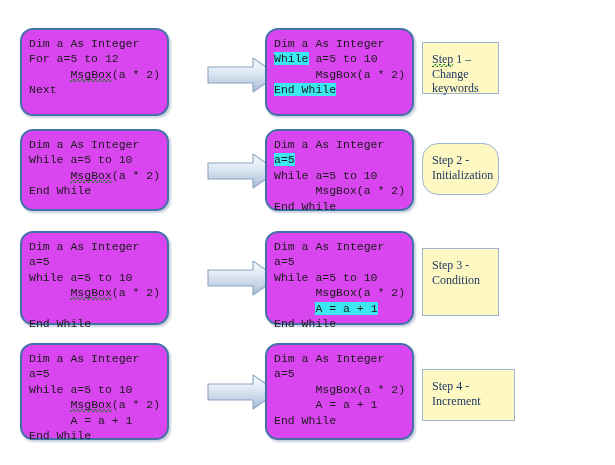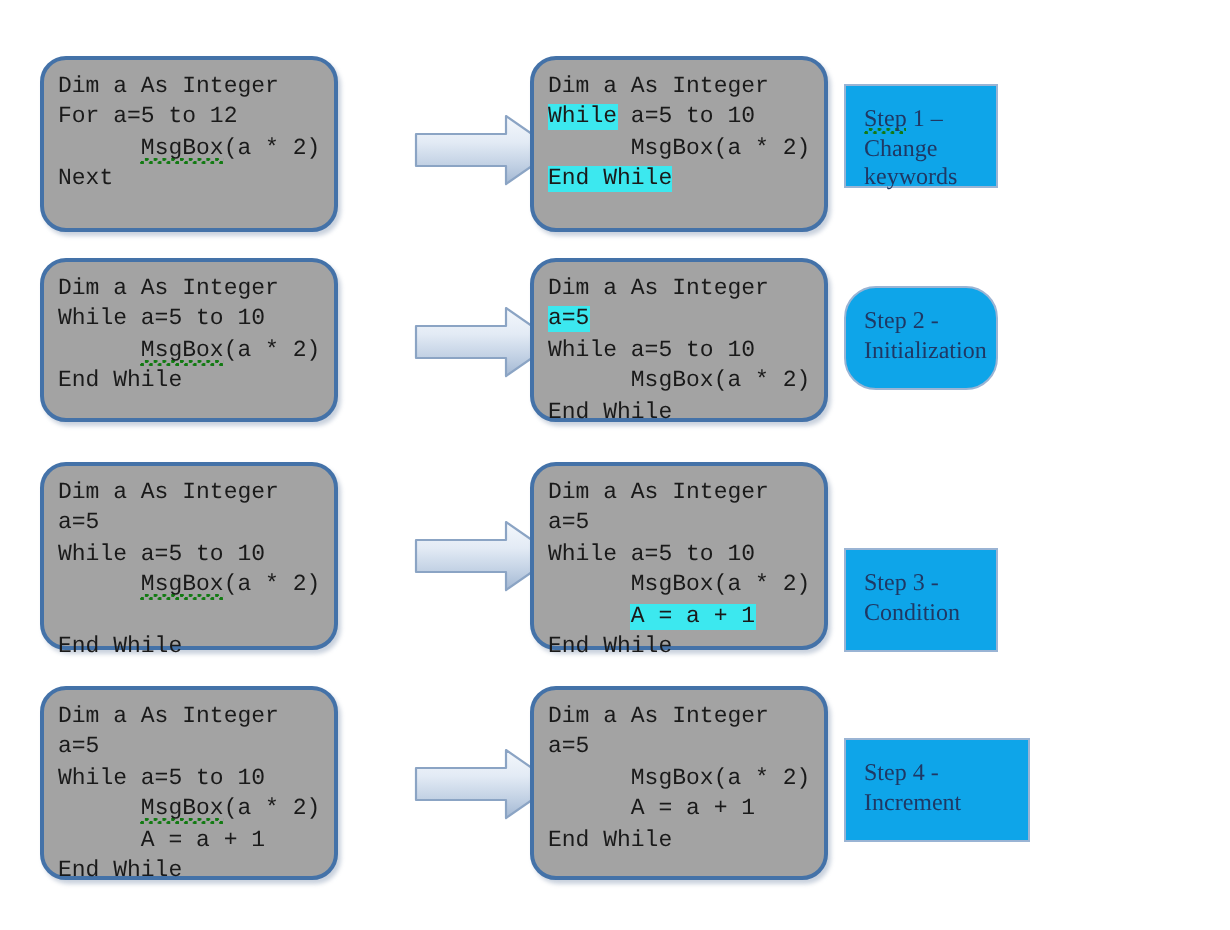--- a/index.html
+++ b/index.html
@@ -13,21 +13,21 @@
     height: 465px;
     background: #ffffff;
     overflow: hidden;
     font-family: "Liberation Sans", sans-serif;
   }
 
   
   .code-box {
     position: absolute;
     box-sizing: border-box;
-    background: #a3a3a3;
+    background: #d946ef;
     border: 2.2px solid #4472a8;
     border-radius: 13px;
     box-shadow: 1.5px 2px 2px rgba(120,140,170,0.40);
   }
   .code-text {
     position: absolute;
     left: 7px;
     top: 6px;
     font-family: "Liberation Mono", "DejaVu Sans Mono", monospace;
     font-size: 11.5px;
@@ -47,21 +47,21 @@
     background-size: 4.4px 3px;
     background-repeat: repeat-x;
     background-position: 0 100%;
     padding-bottom: 1px;
   }
 
   
   .step-box {
     position: absolute;
     box-sizing: border-box;
-    background: #0ea5e9;
+    background: #fef9c3;
     border: 1px solid #9ab4d4;
     font-family: "Liberation Serif", "DejaVu Serif", serif;
     font-size: 12px;
     line-height: 14.6px;
     color: #1f3864;
     padding: 9px 0 0 9px;
   }
   .step-box .sq-serif {
     background-image:
       radial-gradient(circle at 1.1px 2.4px, #127a12 0.8px, rgba(0,0,0,0) 1.05px),
@@ -142,21 +142,21 @@
             <stop offset="72%" stop-color="#c2d1e4"></stop>
             <stop offset="100%" stop-color="#a3b8d3"></stop>
           </linearGradient>
         </defs>
         <path d="M1,11 L46,11 L46,2 L70.5,19 L46,36 L46,27 L1,27 Z" fill="url(#ag2)" stroke="#8ba4c4" stroke-width="1.1" stroke-linejoin="round"></path>
       </svg>
     </div>
     <div class="code-box" style="left: 265px; top: 231px; width: 149px; height: 94px;">
       <div class="code-text"><span class="ln"><span>Dim a As Integer</span></span><span class="ln"><span>a=5</span></span><span class="ln"><span>While a=5 to 10</span></span><span class="ln"><span>      MsgBox(a * 2)</span></span><span class="ln"><span>      </span><span class="hl">A = a + 1</span></span><span class="ln"><span>End While</span></span></div>
     </div>
-    <div class="step-box" style="left: 422px; top: 274px; width: 77px; height: 52px;">
+    <div class="step-box" style="left: 422px; top: 248px; width: 77px; height: 68px;">
       <div><span>Step</span><span> 3 -</span></div>
       <div>Condition</div>
     </div>
     <div class="code-box" style="left: 20px; top: 343px; width: 149px; height: 97px;">
       <div class="code-text"><span class="ln"><span>Dim a As Integer</span></span><span class="ln"><span>a=5</span></span><span class="ln"><span>While a=5 to 10</span></span><span class="ln"><span>      </span><span class="sq">MsgBox</span><span>(a * 2)</span></span><span class="ln"><span>      A = a + 1</span></span><span class="ln"><span>End While</span></span></div>
     </div>
     <div class="arrow" style="left: 207px; top: 373px;">
       <svg viewBox="0 0 72 38" xmlns="http://www.w3.org/2000/svg">
         <defs>
           <linearGradient id="ag3" x1="0" y1="0" x2="0" y2="1">

